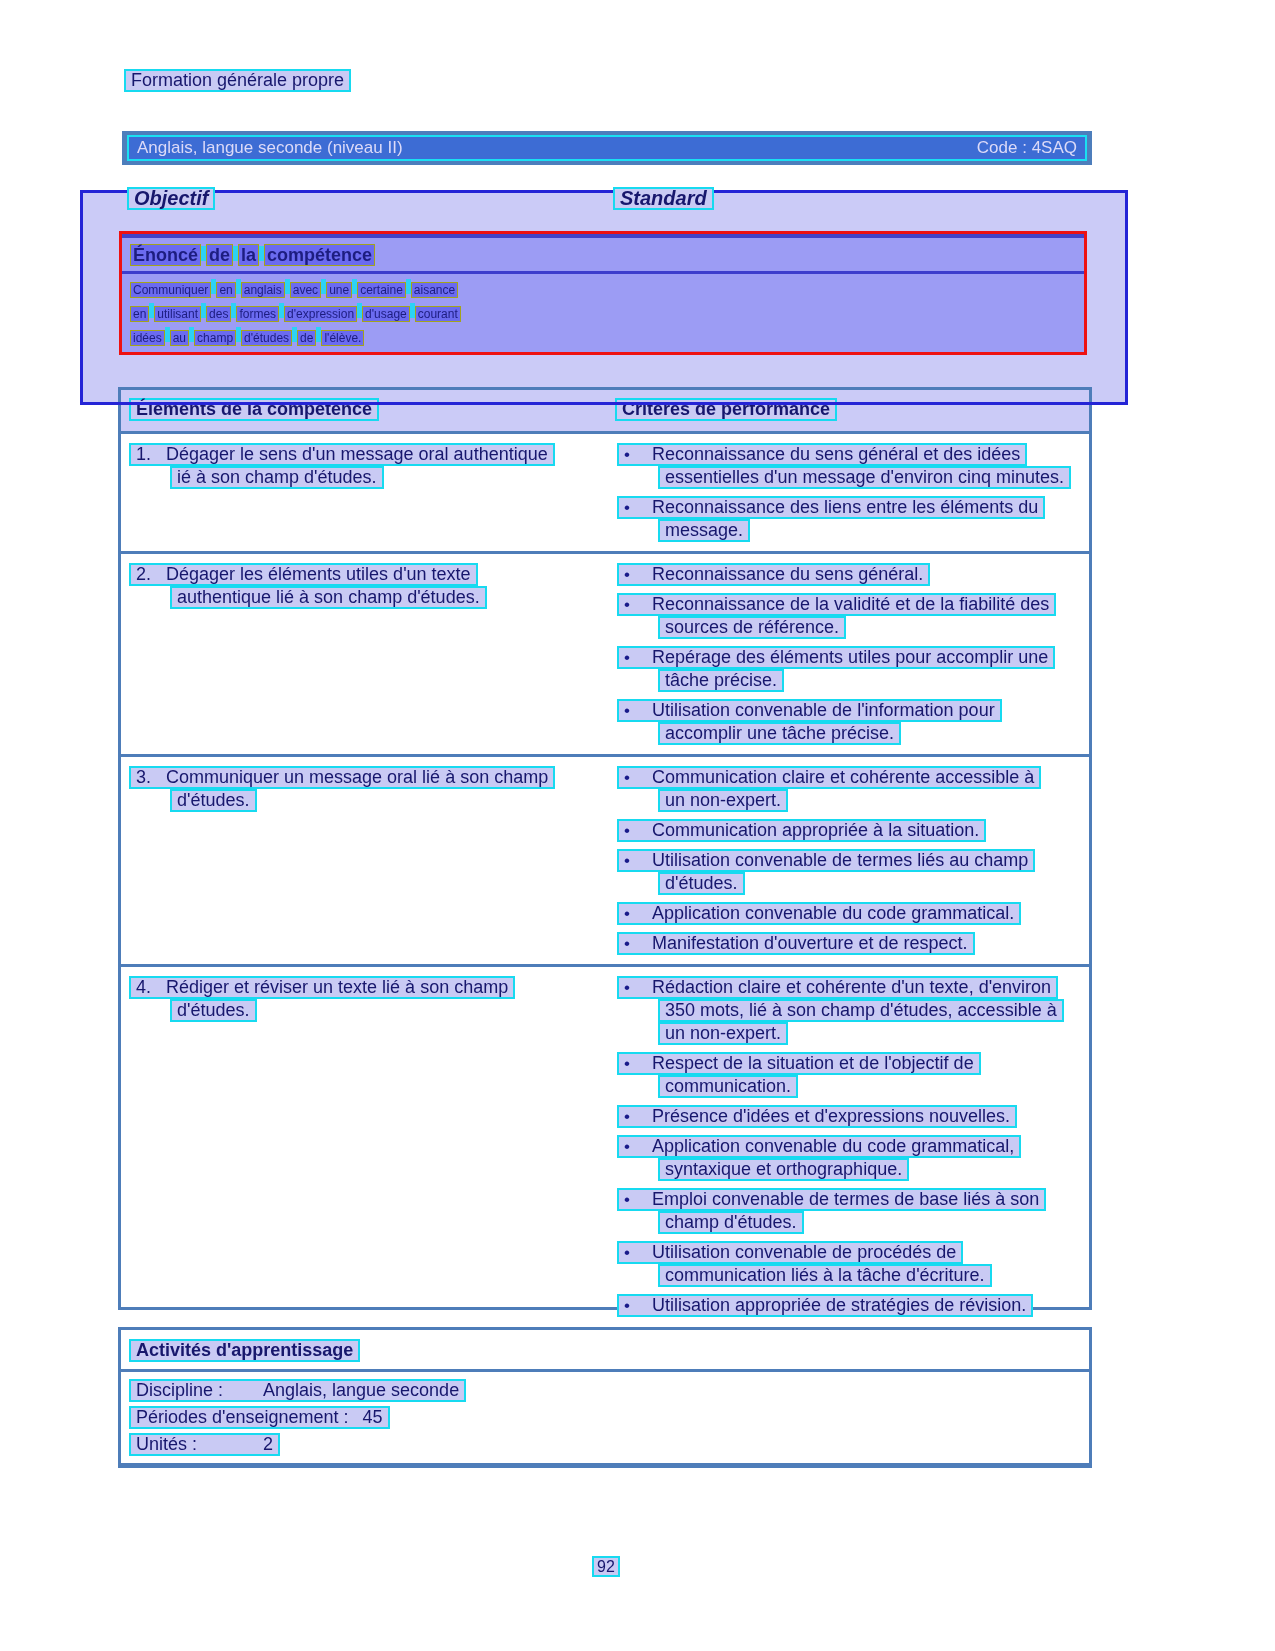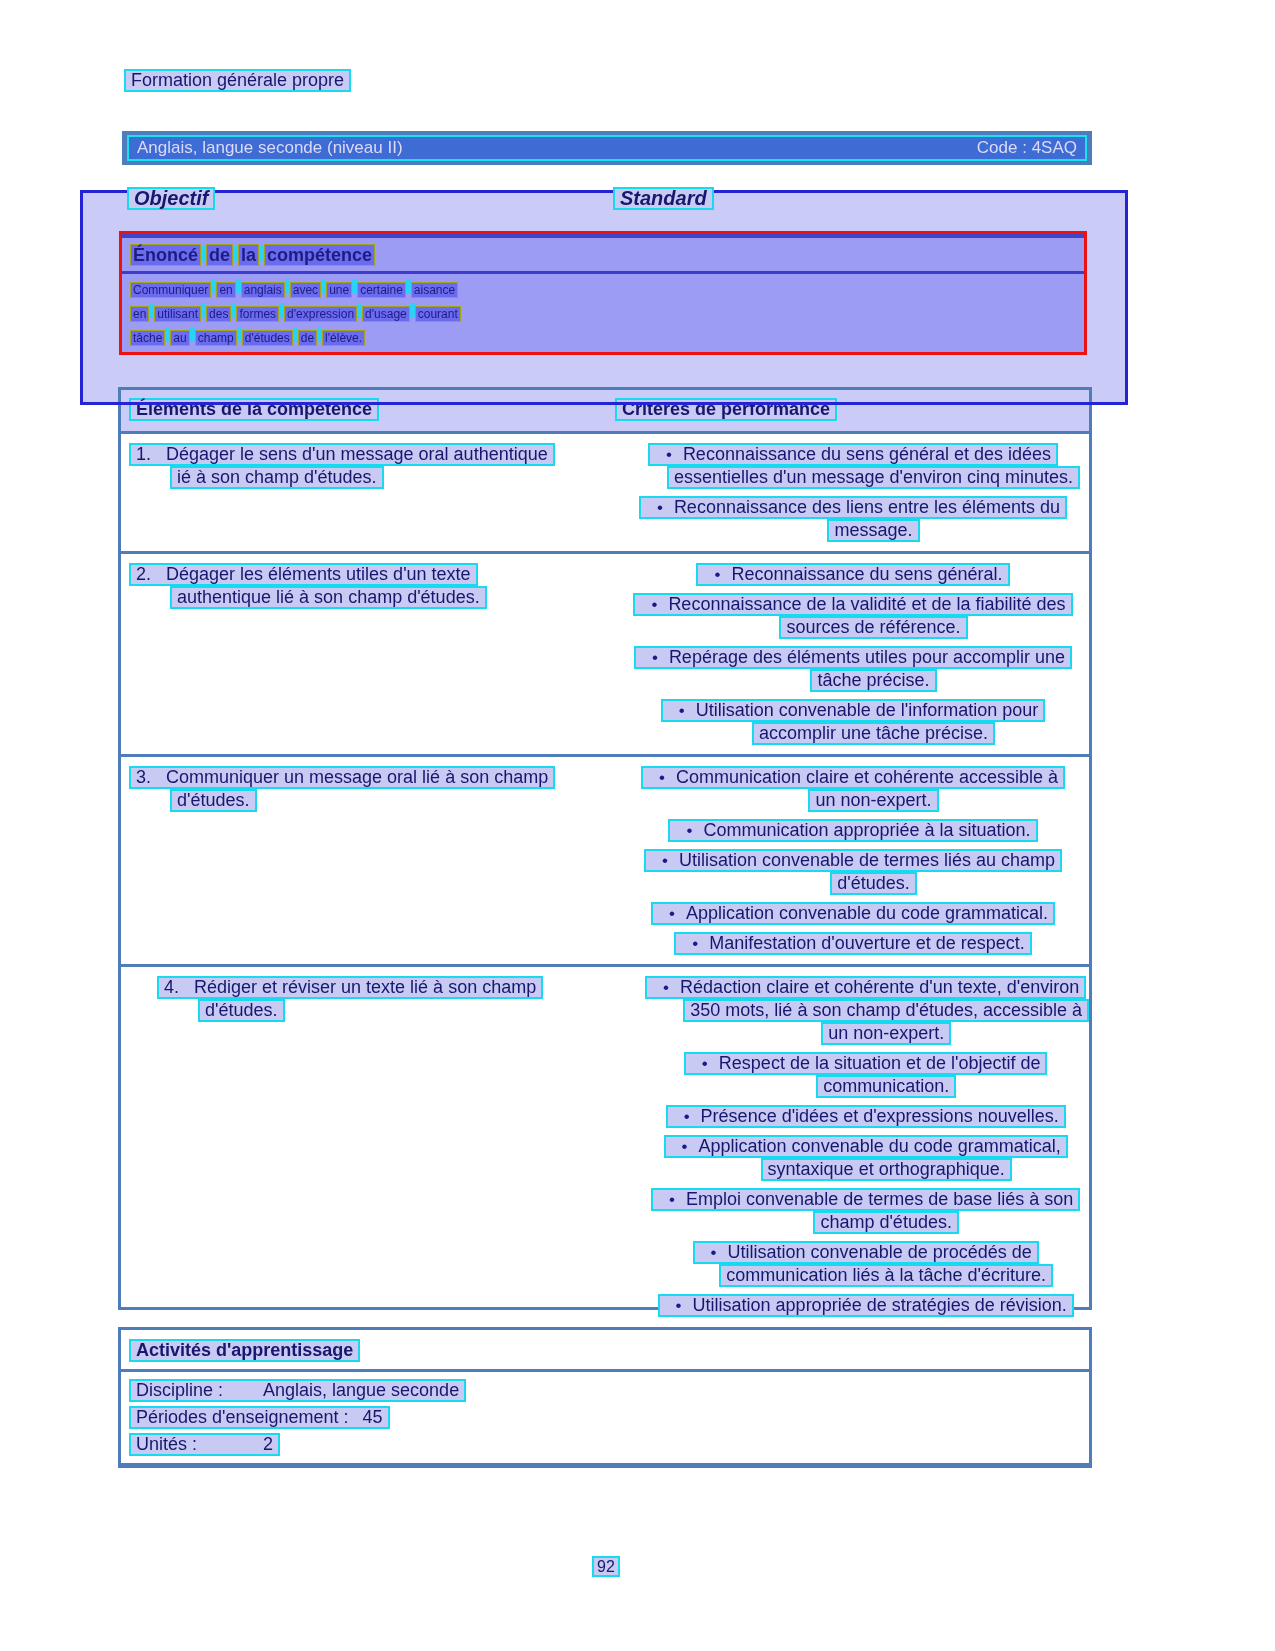--- a/index.html
+++ b/index.html
@@ -46,28 +46,28 @@
   
   .ctable{
     position:absolute;left:118px;top:387px;width:974px;height:923px;
     background:#ffffff;border:3px solid #4e7db9;box-sizing:border-box;z-index:2;
   }
   .thead{position:relative;height:41px;background:#cbcbf7;border-bottom:3px solid #4e7db9;}
   .th{position:absolute;top:8px;font-weight:bold;font-size:19px;}
   .th.c1{left:8px;}
   .th.c2{left:494px;}
   .trow{display:flex;border-bottom:3px solid #4e7db9;padding:9px 0 2px 0;box-sizing:border-box;}
-  .trow:last-child{border-bottom:none;padding-left:28px;}
+  .trow:last-child{border-bottom:none;}
   .cell-l{width:492px;padding-left:8px;box-sizing:border-box;}
   .cell-r{flex:1;padding-left:4px;}
   .line{margin-bottom:0px;}
   .cont{margin-left:41px;}
   .num{display:inline-block;width:30px;}
   .dot{display:inline-block;width:28px;color:#1a1a8a;font-size:17px;}
-  .crit{margin-bottom:7px;text-align:center;}
+  .crit{margin-bottom:7px;}
   
   .navy-line{position:absolute;left:80px;top:402px;width:1048px;height:3px;background:#2424d6;z-index:3;}
   
   .actbox{
     position:absolute;left:118px;top:1327px;width:974px;height:141px;
     background:#ffffff;border:3px solid #4e7db9;border-bottom-width:5px;box-sizing:border-box;
   }
   .act-head{padding:9px 8px 7px 8px;border-bottom:3px solid #4e7db9;}
   .act-body{padding:7px 0 0 8px;}
   .act-line{margin-bottom:4px;}
@@ -98,21 +98,21 @@
   <div class="objbox">
     <span class="obj-head o1 hl">Objectif</span>
     <span class="obj-head o2 hl">Standard</span>
 
     <div class="enonce">
       <div class="enonce-head"><span class="word">Énoncé</span><span class="sp"></span><span class="word">de</span><span class="sp"></span><span class="word">la</span><span class="sp"></span><span class="word">compétence</span></div>
       <div class="enonce-div"></div>
       <div class="enonce-body" id="enonce-body">
           <div class="enonce-line"><span class="word">Communiquer</span><span class="sp"></span><span class="word">en</span><span class="sp"></span><span class="word">anglais</span><span class="sp"></span><span class="word">avec</span><span class="sp"></span><span class="word">une</span><span class="sp"></span><span class="word">certaine</span><span class="sp"></span><span class="word">aisance</span></div>
           <div class="enonce-line"><span class="word">en</span><span class="sp"></span><span class="word">utilisant</span><span class="sp"></span><span class="word">des</span><span class="sp"></span><span class="word">formes</span><span class="sp"></span><span class="word">d'expression</span><span class="sp"></span><span class="word">d'usage</span><span class="sp"></span><span class="word">courant</span></div>
-          <div class="enonce-line"><span class="word">tâche</span><span class="sp"></span><span class="word">au</span><span class="sp"></span><span class="word">champ</span><span class="sp"></span><span class="word">d'études</span><span class="sp"></span><span class="word">de</span><span class="sp"></span><span class="word">l'élève.</span></div>
+          <div class="enonce-line"><span class="word">idées</span><span class="sp"></span><span class="word">au</span><span class="sp"></span><span class="word">champ</span><span class="sp"></span><span class="word">d'études</span><span class="sp"></span><span class="word">de</span><span class="sp"></span><span class="word">l'élève.</span></div>
         </div>
     </div>
   </div>
 
   <div class="ctable">
     <div class="thead">
       <span class="th c1"><span class="hl bold">Éléments de la compétence</span></span>
       <span class="th c2"><span class="hl bold">Critères de performance</span></span>
     </div>
     <div id="table-rows">

